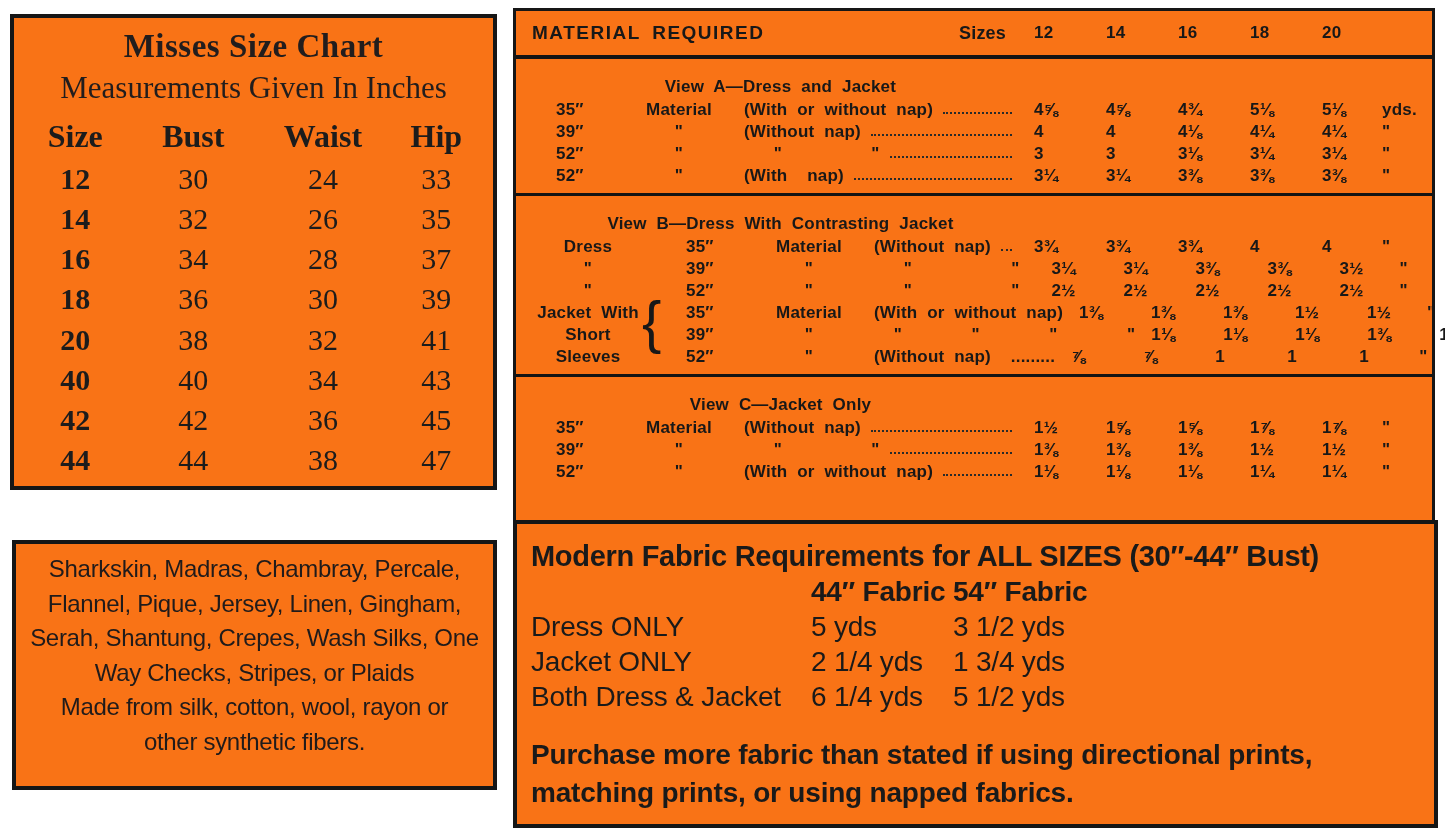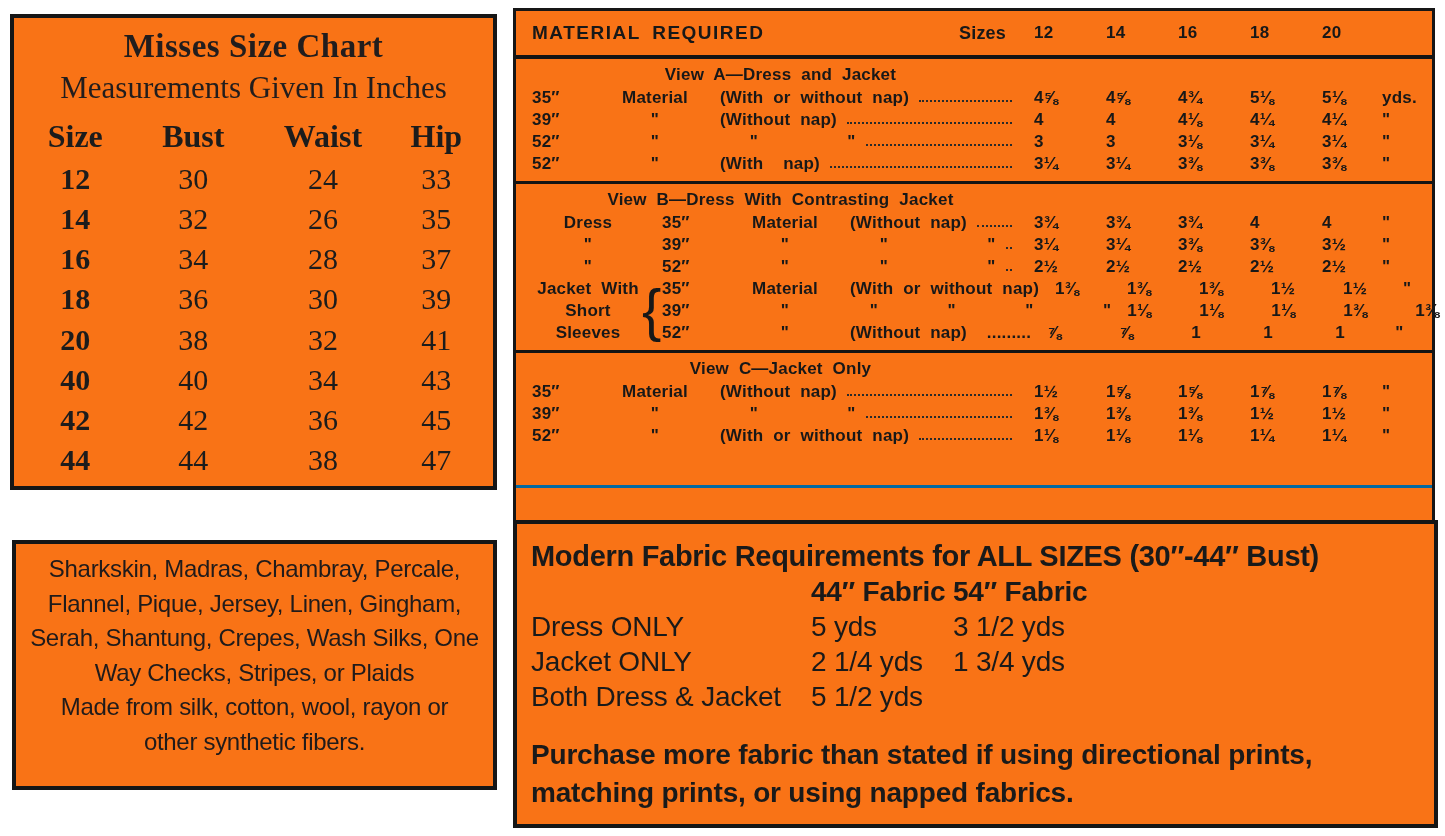--- a/index.html
+++ b/index.html
@@ -19,27 +19,27 @@
   .m-row span { text-align:center; font-size:30px; }
   .m-row .m-size { font-weight:bold; }
 
   
   #material-box { left:513px; top:8px; width:922px; height:596px; border-width:3px; display:flex; flex-direction:column; font-weight:bold; font-size:17px; word-spacing:5px; letter-spacing:0.2px; color:#181818; }
   .mt-head { display:flex; align-items:center; height:48px; border-bottom:4px solid #141414; padding:0 4px 0 16px; flex:0 0 auto; }
   .mt-title { flex:1; font-size:19px; letter-spacing:1.5px; }
   .mt-sizes { padding-right:16px; font-size:18px; }
   .mval { width:72px; flex:0 0 auto; text-align:left; padding-left:12px; white-space:nowrap; }
   .munit { width:46px; flex:0 0 auto; text-align:left; white-space:nowrap; }
-  .mt-section { padding:4px 4px 6px 0; position:relative; flex:0 0 auto; }
+  .mt-section { padding:16px 4px 6px 0; position:relative; flex:0 0 auto; }
   .mt-section + .mt-section { border-top:3px solid #141414; }
   .sec-head { height:24px; line-height:24px; width:58%; text-align:center; }
   .mrow { display:flex; align-items:baseline; height:22px; line-height:22px; padding-left:16px; }
   .mc1 { width:112px; flex:0 0 auto; text-align:center; white-space:pre; }
   .mbr { width:18px; flex:0 0 auto; }
-  .mc2 { width:58px; flex:0 0 auto; white-space:pre; }
+  .mc2 { width:58px; flex:0 0 auto; white-space:pre;margin-left:24px; }
   .mc3 { width:130px; flex:0 0 auto; text-align:center; white-space:pre; }
   .mc4 { white-space:pre; padding-right:4px; }
   .dots { flex:1; align-self:flex-end; height:0; border-bottom:2px dotted #2a2a2a; margin:0 10px 7px 6px; }
   .spacer { flex:1; }
   .brace { position:absolute; left:126px; top:92px; height:68px; font-size:58px; line-height:68px; font-weight:400; }
   .mt-footer { flex:1; display:flex; align-items:center; border-top:3px solid #0369a1; padding-left:32px; font-size:18px;margin-top:32px; }
 
   
   #fabric-box { left:12px; top:540px; width:485px; height:250px; padding:8px 2px; text-align:center; color:#201b1b; }
   .f-title { font-weight:bold; font-size:25px; line-height:34px; letter-spacing:-0.2px; }
@@ -327,16 +327,17 @@
     <span></span>
     <span class="gh">44″ Fabric</span>
     <span class="gh">54″ Fabric</span>
     <span>Dress ONLY</span>
     <span>5 yds</span>
     <span>3 1/2 yds</span>
     <span>Jacket ONLY</span>
     <span>2 1/4 yds</span>
     <span>1 3/4 yds</span>
     <span>Both Dress &amp; Jacket</span>
+    <span>6 1/4 yds</span>
     <span>5 1/2 yds</span>
   </div>
   <div class="mod-note">Purchase more fabric than stated if using directional prints, matching prints, or using napped fabrics.</div>
 </div>
 
 </body></html>

